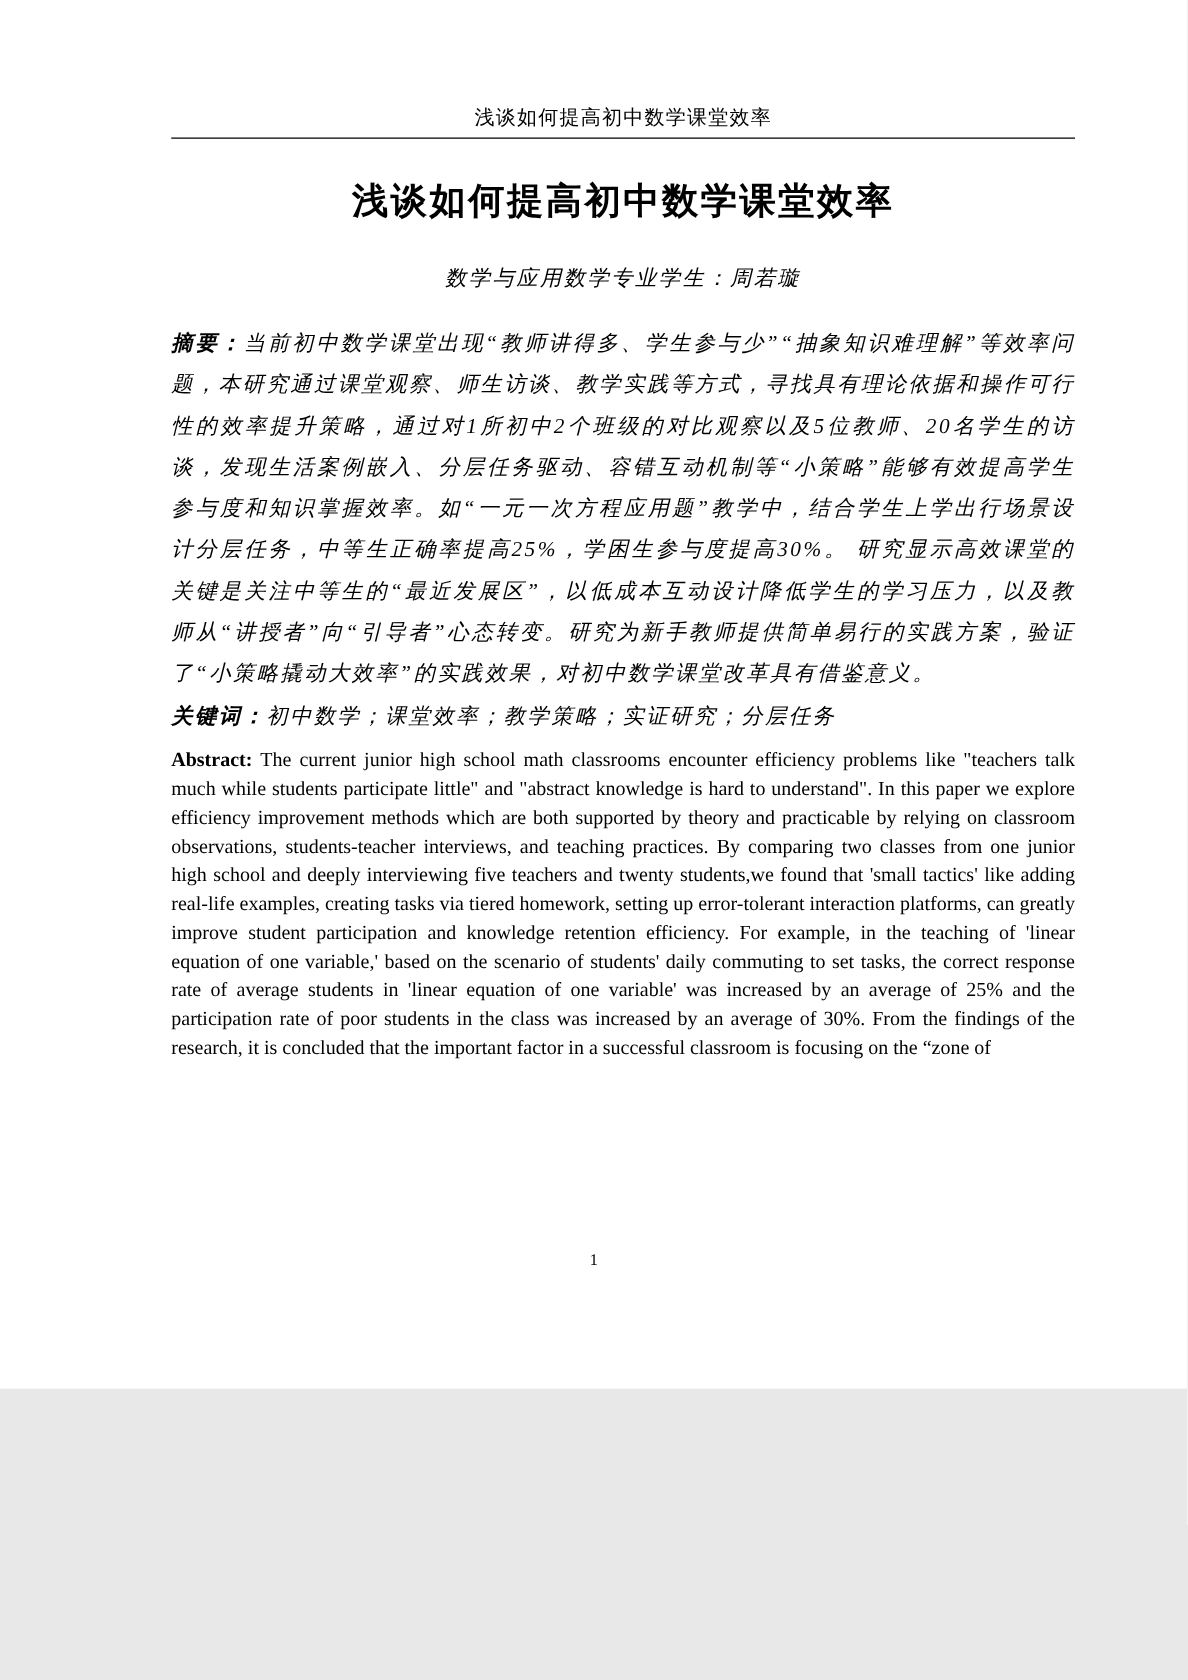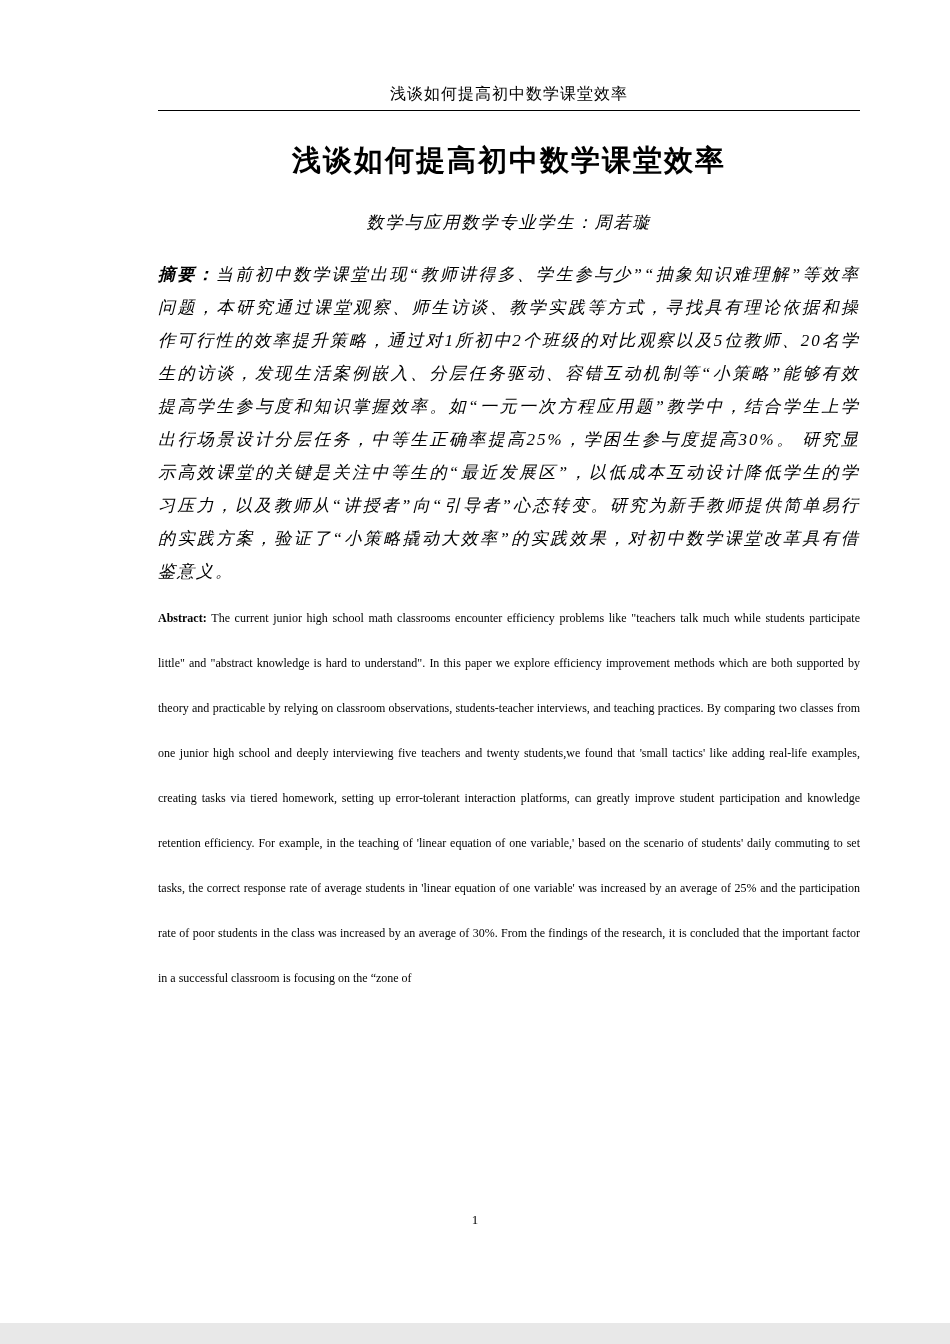--- a/index.html
+++ b/index.html
@@ -1,26 +1,25 @@
 <!DOCTYPE html>
 <html><head>
 <meta charset="utf-8">
 <style>
   * { margin: 0; padding: 0; box-sizing: border-box; }
   html, body { background: #e8e8e8; }
   .page {
     width: 950px;
-    height: 1323px;
+    height: 1111px;
     margin: 0 auto;
     background: #ffffff;
     position: relative;
     color: #000;
     font-family: "Liberation Serif", serif;
     overflow: hidden;
-    padding-left: 21px;
   }
   .content {
     padding: 84px 90px 0 137px;
   }
   .running-head-wrap {
     text-align: center;
     border-bottom: 1px solid #000;
     padding-bottom: 5px;
   }
   .running-head {
@@ -66,22 +65,22 @@
   .keywords {
     margin-top: 1px;
     font-size: 17px;
     line-height: 33px;
     text-align: justify;
     font-style: italic;
     letter-spacing: 2px;
   }
   .abstract-en {
     margin-top: 8px;
-    font-size: 12px;
-    line-height: 45px;
+    font-size: 16px;
+    line-height: 23px;
     text-align: justify;
   }
   .abstract-en .label-en {
     font-weight: bold;
   }
   .page-number {
     position: absolute;
     bottom: 95px;
     left: 0;
     width: 100%;
@@ -99,19 +98,20 @@
       <span class="running-head">浅谈如何提高初中数学课堂效率</span>
     </div>
 
     <h1 class="doc-title">浅谈如何提高初中数学课堂效率</h1>
 
     <div class="author-line">数学与应用数学专业学生：周若璇</div>
 
 
     <p class="abstract-cn"><span class="label">摘要：</span><span>当前初中数学课堂出现“教师讲得多、学生参与少”“抽象知识难理解”等效率问题，本研究通过课堂观察、师生访谈、教学实践等方式，寻找具有理论依据和操作可行性的效率提升策略，通过对1所初中2个班级的对比观察以及5位教师、20名学生的访谈，发现生活案例嵌入、分层任务驱动、容错互动机制等“小策略”能够有效提高学生参与度和知识掌握效率。如“一元一次方程应用题”教学中，结合学生上学出行场景设计分层任务，中等生正确率提高25%，学困生参与度提高30%。 研究显示高效课堂的关键是关注中等生的“最近发展区”，以低成本互动设计降低学生的学习压力，以及教师从“讲授者”向“引导者”心态转变。研究为新手教师提供简单易行的实践方案，验证了“小策略撬动大效率”的实践效果，对初中数学课堂改革具有借鉴意义。</span></p>
 
+    <p class="keywords"><span class="label">关键词：</span><span>初中数学；课堂效率；教学策略；实证研究；分层任务</span></p>
 
     <p class="abstract-en"><span class="label-en">Abstract: </span><span>The current junior high school math classrooms encounter efficiency problems like "teachers talk much while students participate little" and "abstract knowledge is hard to understand". In this paper we explore efficiency improvement methods which are both supported by theory and practicable by relying on classroom observations, students-teacher interviews, and teaching practices. By comparing two classes from one junior high school and deeply interviewing five teachers and twenty students,we found that 'small tactics' like adding real-life examples, creating tasks via tiered homework, setting up error-tolerant interaction platforms, can greatly improve student participation and knowledge retention efficiency. For example, in the teaching of 'linear equation of one variable,' based on the scenario of students' daily commuting to set tasks, the correct response rate of average students in 'linear equation of one variable' was increased by an average of 25% and the participation rate of poor students in the class was increased by an average of 30%. From the findings of the research, it is concluded that the important factor in a successful classroom is focusing on the “zone of</span></p>
 
   </div>
 
   <div class="page-number">1</div>
 </div>
 
 </body></html>

